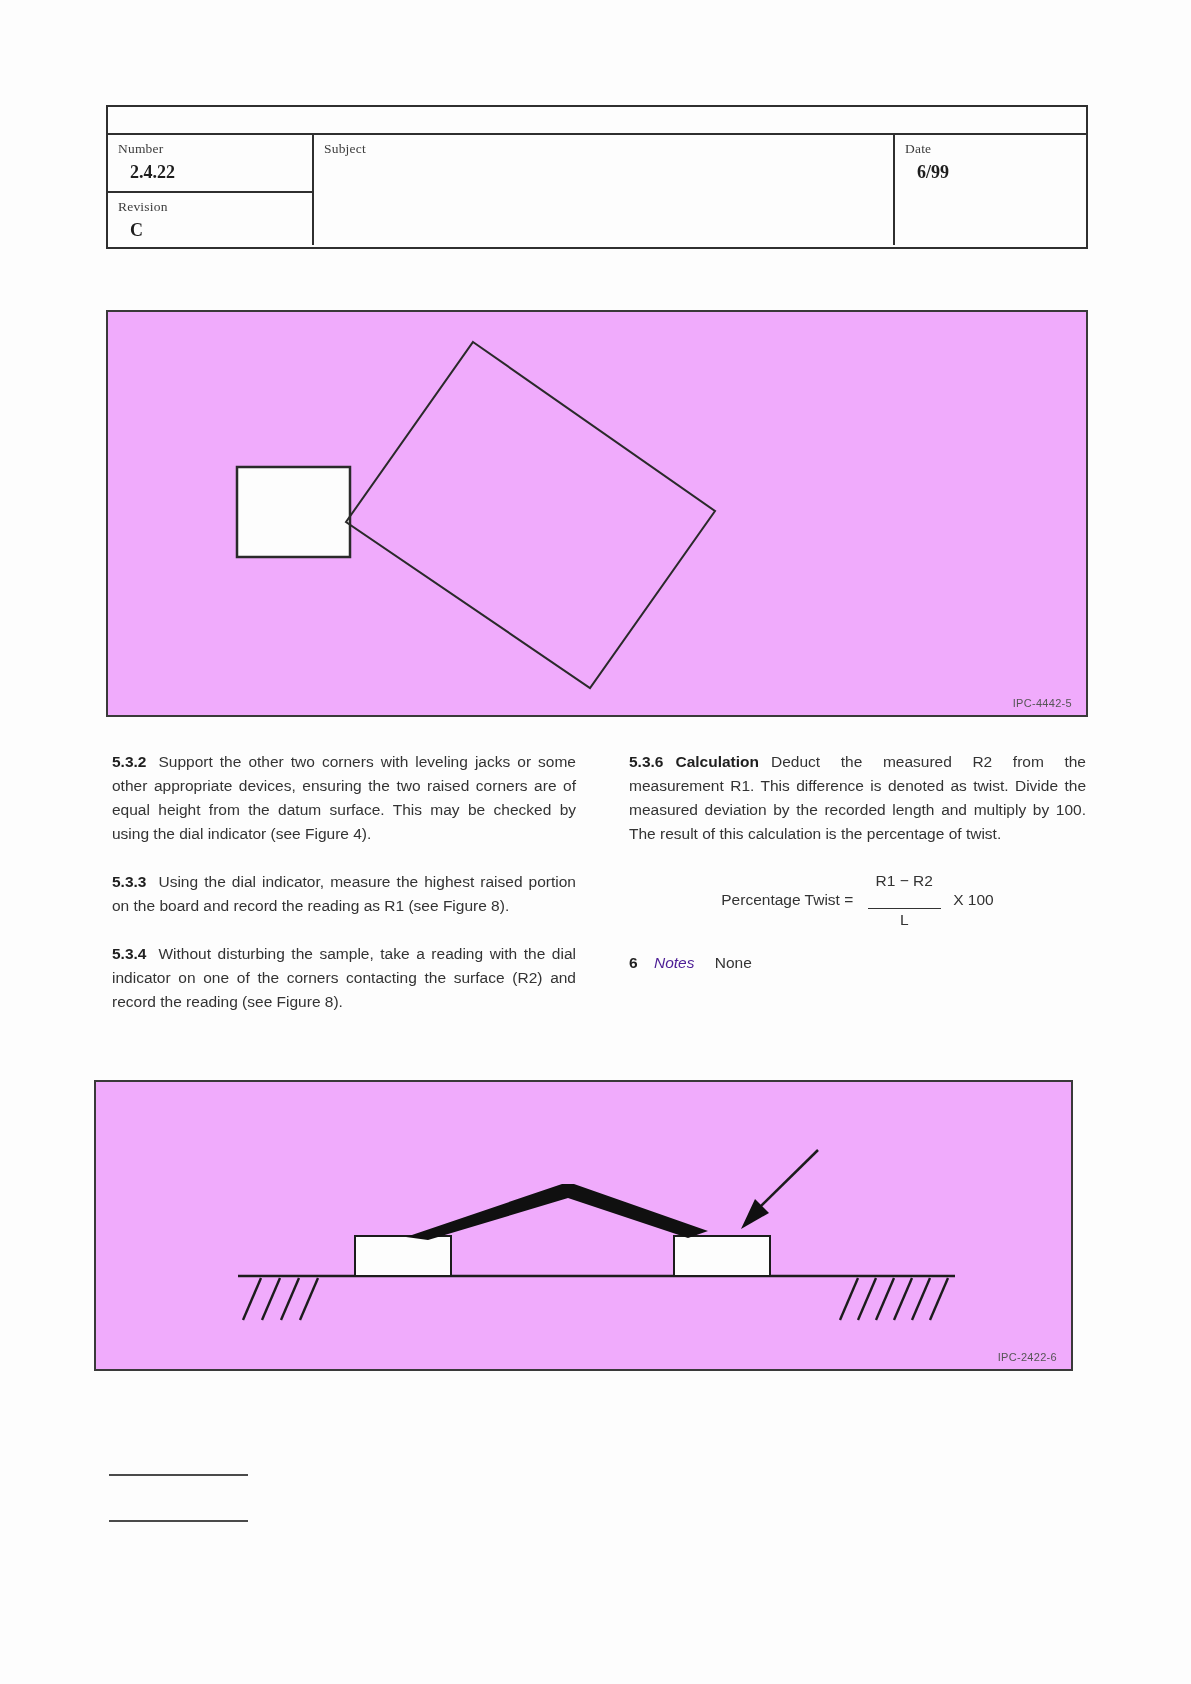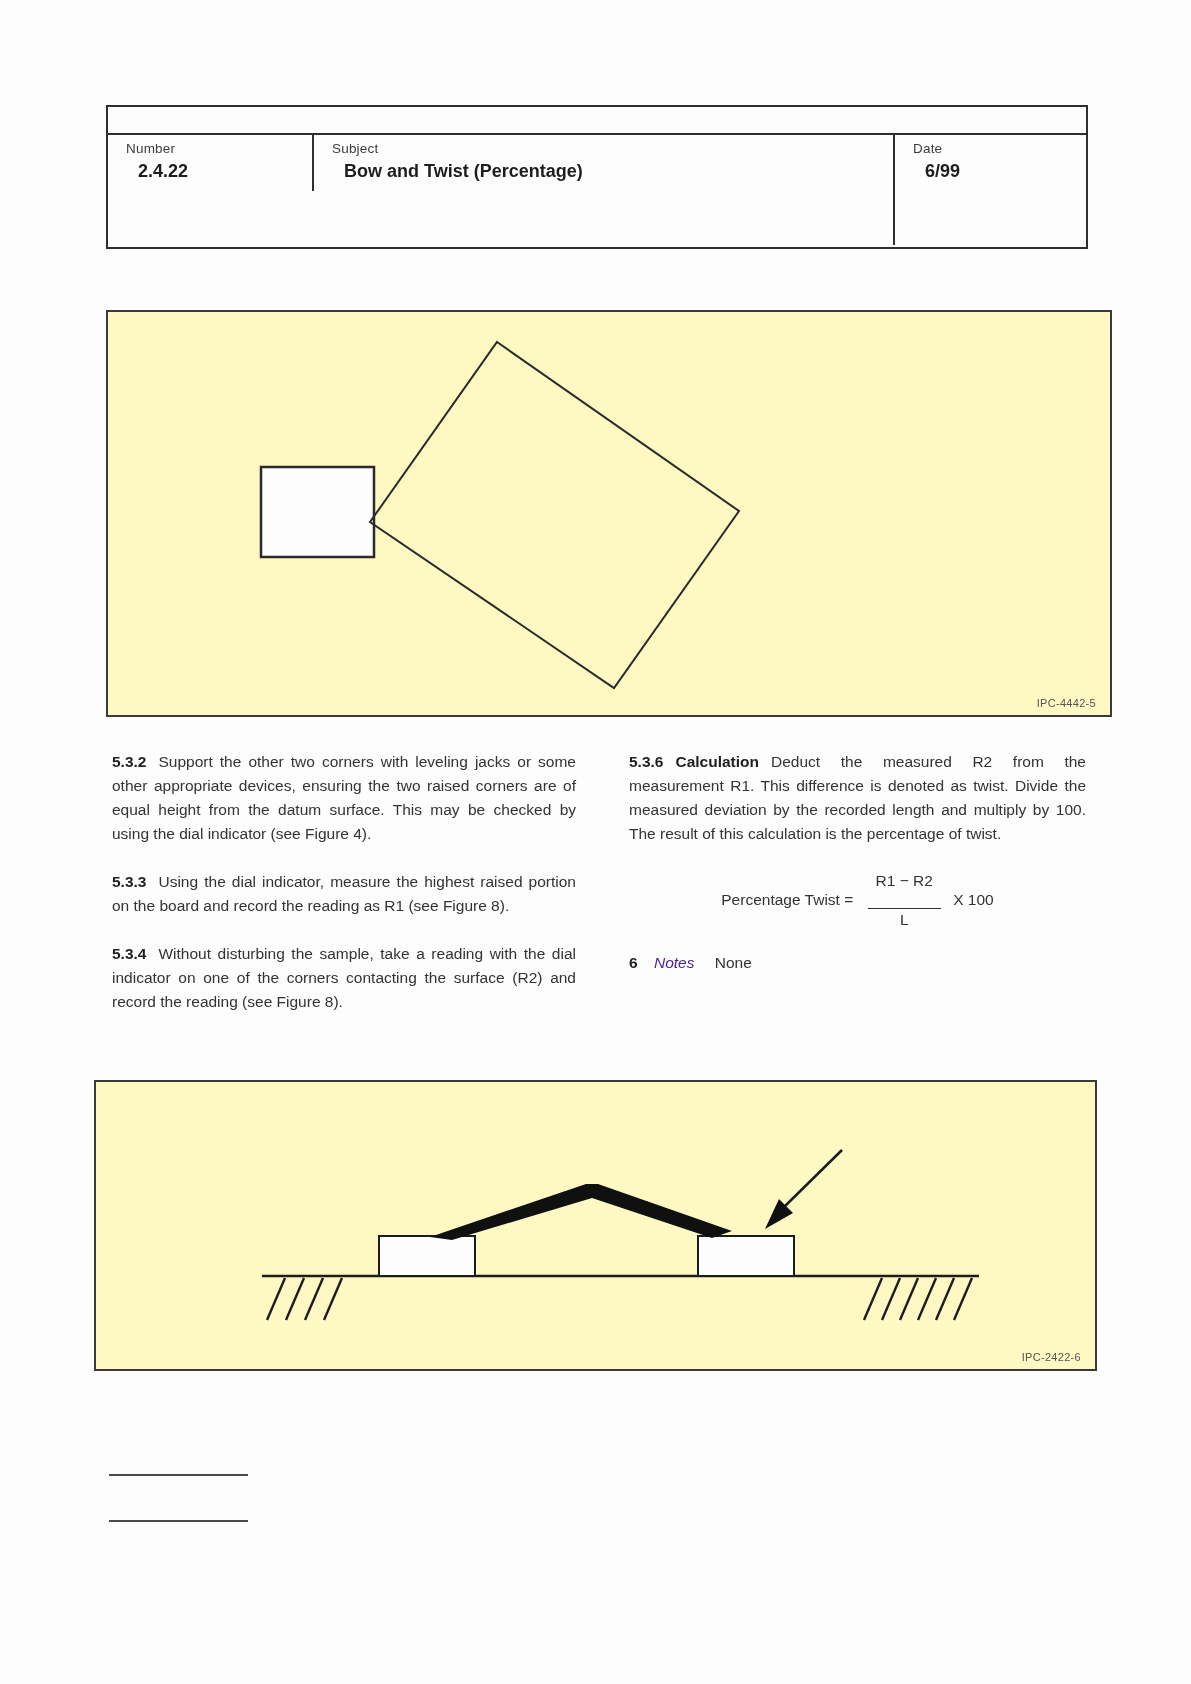--- a/index.html
+++ b/index.html
@@ -11,30 +11,30 @@
     overflow:hidden;
   }
   .abs{position:absolute;}
 
   
   .hdr{
     left:106px;top:105px;width:978px;height:140px;
     border:2px solid #2f2f2f;background:#fdfdfd;
   }
   .hdr-strip{position:absolute;left:0;top:0;width:100%;height:26px;border-bottom:2px solid #2f2f2f;}
-  .hdr-cell{position:absolute;box-sizing:border-box;padding:6px 0 0 18px;}
+  .hdr-cell{position:absolute;box-sizing:border-box;padding:6px 0 0 10px;font-family:Liberation Serif, serif;}
   .hdr-number{left:0;top:28px;width:206px;height:56px;border-right:2px solid #2f2f2f;}
   .hdr-revision{left:0;top:84px;width:206px;height:54px;border-right:2px solid #2f2f2f;border-top:2px solid #2f2f2f;}
   .hdr-subject{left:206px;top:28px;width:581px;height:110px;border-right:2px solid #2f2f2f;}
   .hdr-date{left:787px;top:28px;width:191px;height:110px;}
   .hdr-label{font-size:13.5px;color:#3c3c3c;letter-spacing:.2px;}
   .hdr-value{font-size:18px;font-weight:bold;color:#1d1d1d;margin:5px 0 0 12px;}
 
   
-  .figbox{border:2px solid #3a3a3a;background:#fef9c3;padding-left:24px;}
+  .figbox{border:2px solid #3a3a3a;background:#f0abfc;}
   .fig1{left:106px;top:310px;width:978px;height:403px;}
   .fig2{left:94px;top:1080px;width:975px;height:287px;}
   .figcap{position:absolute;right:14px;bottom:6px;font-size:11px;color:#555;letter-spacing:.3px;}
   svg{display:block;}
 
   
   .col{position:absolute;top:750px;font-size:15.5px;line-height:24px;text-align:justify;color:#333;}
   .col-left{left:112px;width:464px;}
   .col-right{left:629px;width:457px;}
   .para{margin:0 0 24px 0;}
@@ -62,24 +62,27 @@
 <body>
 
 <div class="abs hdr">
   <div class="hdr-strip"></div>
 
   <div class="hdr-cell hdr-number">
     <div class="hdr-label">Number</div>
     <div class="hdr-value">2.4.22</div>
   </div>
 
+  <div class="hdr-cell hdr-revision">
+    <div class="hdr-label">Revision</div>
+    <div class="hdr-value">C</div>
+  </div>
 
   <div class="hdr-cell hdr-subject">
     <div class="hdr-label">Subject</div>
-    <div class="hdr-value">Bow and Twist (Percentage)</div>
   </div>
 
   <div class="hdr-cell hdr-date">
     <div class="hdr-label">Date</div>
     <div class="hdr-value">6/99</div>
   </div>
 </div>
 
 <div class="abs figbox fig1">
   <svg width="974" height="399" viewBox="0 0 974 399">

